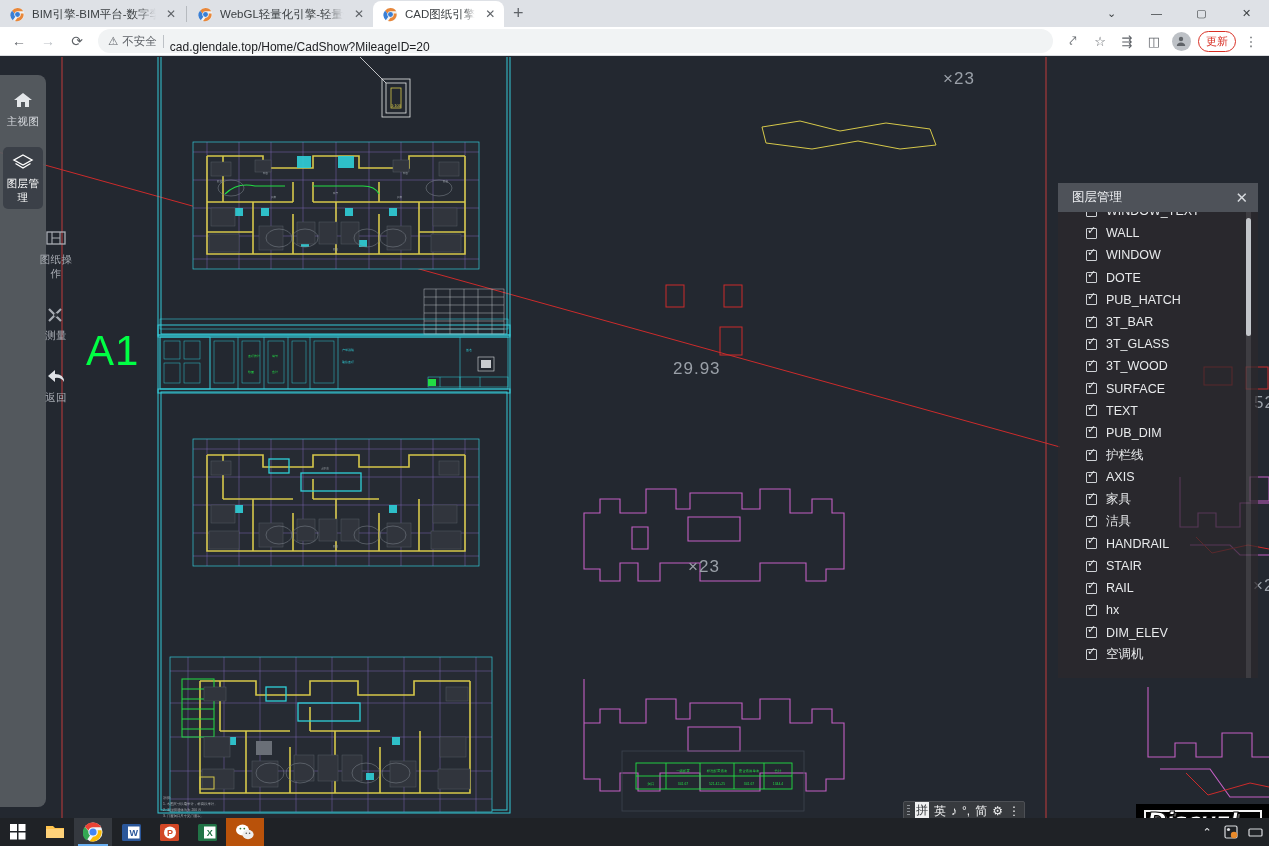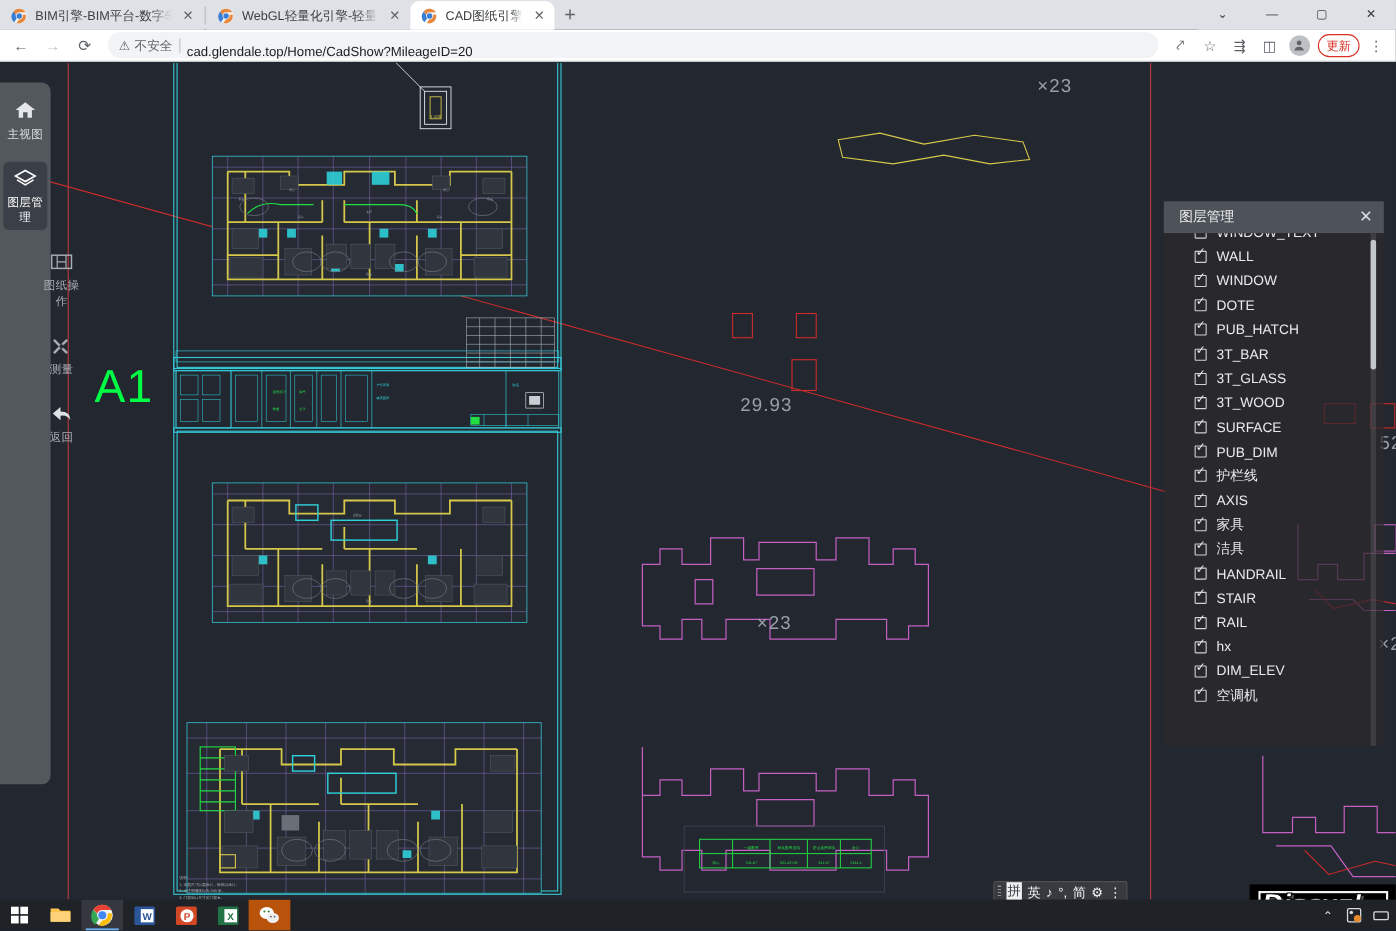--- a/index.html
+++ b/index.html
@@ -78,21 +78,21 @@
 
   
   .viewport {
     position: absolute; left: 0; top: 57px; width: 1269px; height: 761px;
     background: #232830; overflow: hidden;
   }
   .cad-svg { position: absolute; left: 0; top: 0; }
 
   
   .cad-sidebar {
-    position: absolute; left: 0; top: 18px; width: 46px; height: 638px;
+    position: absolute; left: 0; top: 18px; width: 46px; height: 732px;
     background: rgba(88,92,98,0.92); border-radius: 0 8px 8px 0;
     padding-top: 10px; z-index: 6;
   }
   .cad-tool {
     width: 40px; margin: 0 auto 14px; padding: 6px 0 4px;
     border-radius: 5px; text-align: center; color: #d9dce1;
   }
   .cad-tool.active { background: #3b4048; color: #ffffff; }
   .cad-tool .ti { display: block; height: 22px; line-height: 22px; }
   .cad-tool .tl { display: block; font-size: 10.5px; margin-top: 2px; letter-spacing: 0.3px; }
@@ -760,20 +760,24 @@
             <div class="layer-row">
               <span class="lcheck"></span>
               <span>3T_WOOD</span>
             </div>
             <div class="layer-row">
               <span class="lcheck"></span>
               <span>SURFACE</span>
             </div>
             <div class="layer-row">
               <span class="lcheck"></span>
+              <span>TEXT</span>
+            </div>
+            <div class="layer-row">
+              <span class="lcheck"></span>
               <span>PUB_DIM</span>
             </div>
             <div class="layer-row">
               <span class="lcheck"></span>
               <span>护栏线</span>
             </div>
             <div class="layer-row">
               <span class="lcheck"></span>
               <span>AXIS</span>
             </div>

